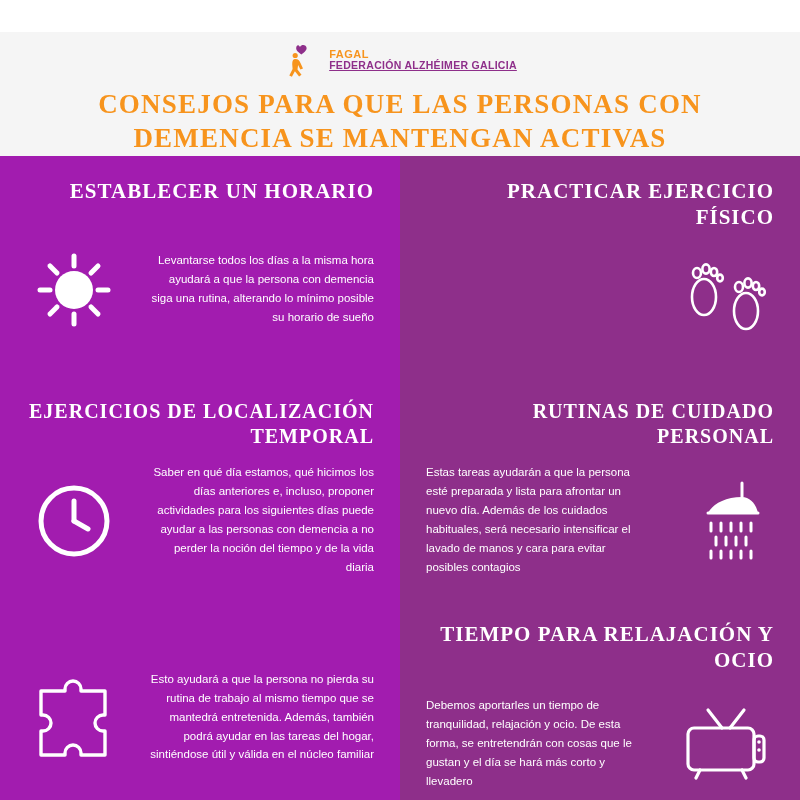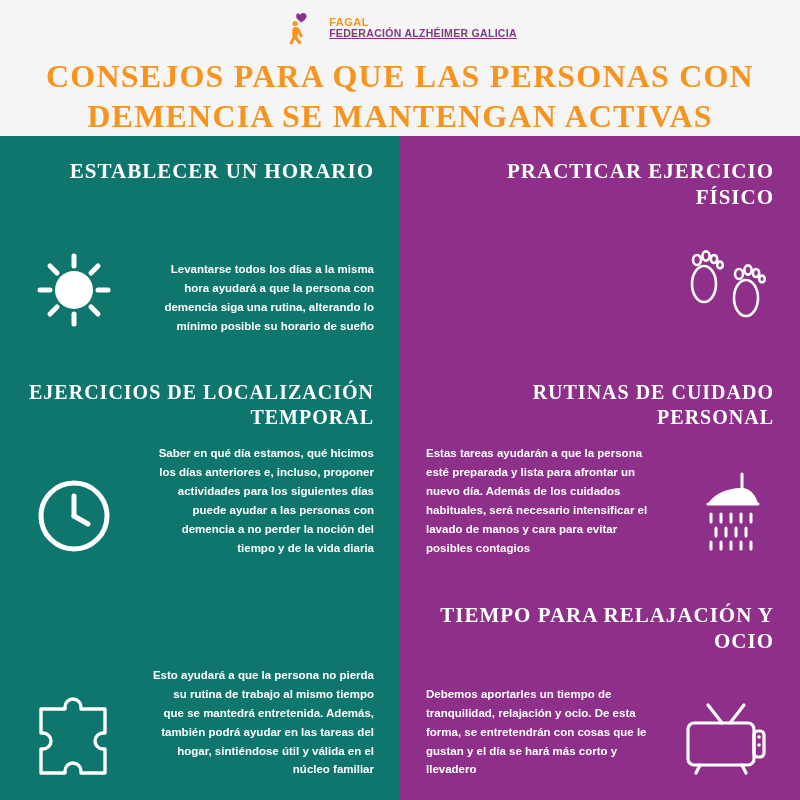--- a/index.html
+++ b/index.html
@@ -13,20 +13,21 @@
     background: #ffffff;
     overflow: hidden;
   }
   .poster {
     position: relative;
     width: 800px;
     height: 668px;
     display: flex;
     flex-direction: column;
     background: #ffffff;
+    margin-top: 32px;
   }
 
   
   .header {
     height: 144px;
     background: #f5f5f5;
     display: flex;
     flex-direction: column;
     align-items: center;
     box-sizing: border-box;
@@ -62,21 +63,21 @@
     font-weight: bold;
     letter-spacing: 0.3px;
     text-decoration: underline;
   }
   .main-title {
     margin-top: 8px;
     width: 760px;
     text-align: center;
     color: #f7941d;
     font-family: "Liberation Serif", serif;
-    font-size: 32px;
+    font-size: 27px;
     font-weight: bold;
     letter-spacing: 1.2px;
     line-height: 1.25;
     text-transform: uppercase;
   }
 
   
   .grid {
     flex: 1;
     display: grid;
@@ -84,42 +85,41 @@
     grid-template-rows: 1fr 1fr 1fr;
   }
   .cell {
     position: relative;
     box-sizing: border-box;
     padding: 22px 26px;
     display: flex;
     flex-direction: column;
     overflow: hidden;
   }
-  .orange { background: #0f766e; }
+  .orange { background: #a21caf; }
   .purple { background: #8e2f8a; }
 
   .cell-title {
     font-family: "Liberation Serif", serif;
     font-size: 21px;
     font-weight: bold;
     color: #ffffff;
     letter-spacing: 1px;
     line-height: 1.25;
     text-transform: uppercase;
   }
   .title-right { text-align: right; }
   .title-left { text-align: right; }
 
   .cell-body {
     display: flex;
-    align-items: flex-end;
+    align-items: center;
     margin-top: 14px;
     gap: 28px;
     flex: 1;
-    font-weight: bold;
   }
   .cell-body.icon-left { flex-direction: row; }
   .cell-body.icon-right { flex-direction: row-reverse; }
 
   .cell-text {
     font-size: 11.5px;
     line-height: 1.65;
     color: #ffffff;
     flex: 1;
   }

